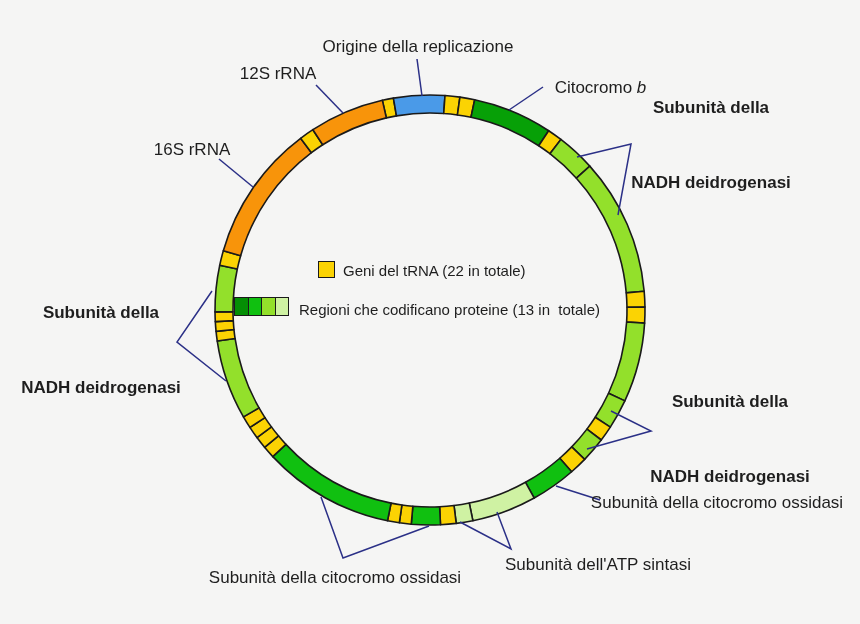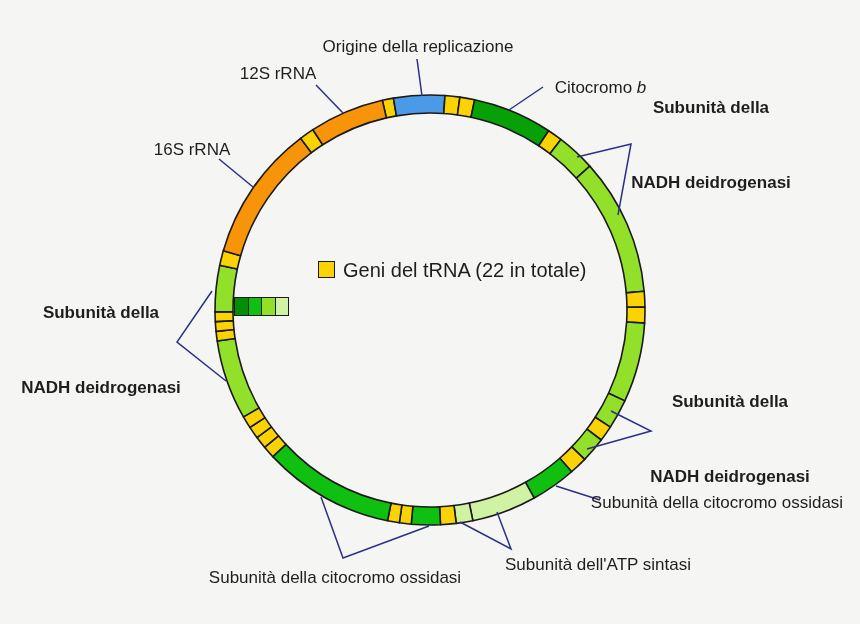--- a/index.html
+++ b/index.html
@@ -12,21 +12,21 @@
   #diagram-svg{position:absolute;left:0;top:0;}
   .lbl{
     position:absolute;
     font-size:17px;line-height:25px;color:#1E1E1E;
     white-space:pre;text-align:center;
     transform:translate(-50%,-50%);
   }
   .lbl .ln{display:block;font-weight:bold;}
   .lbl i{font-style:italic;}
   .legend-label{
-    position:absolute;font-size:20px;color:#1E1E1E;
+    position:absolute;font-size:15px;color:#1E1E1E;
     white-space:pre;transform:translateY(-50%);
   }
   #legend-trna-swatch{
     position:absolute;left:318px;top:261px;width:15px;height:15px;
     border:1.6px solid #1A1A1A;
   }
   #legend-protein-swatches{
     position:absolute;left:234px;top:297px;height:17px;
     display:flex;border:1.8px solid #1A1A1A;
   }
@@ -126,14 +126,15 @@
 
   <div id="legend-trna-swatch" style="background: rgb(251, 211, 3);"></div>
   <div class="legend-label" style="left:343px;top:270px;">Geni del tRNA (22 in totale)</div>
 
   <div id="legend-protein-swatches">
       <div class="cell" style="background: rgb(4, 142, 4);"></div>
       <div class="cell" style="background: rgb(16, 192, 16);"></div>
       <div class="cell" style="background: rgb(147, 224, 43);"></div>
       <div class="cell" style="background: rgb(207, 242, 163);"></div>
     </div>
+  <div class="legend-label" style="left:299px;top:309px;">Regioni che codificano proteine (13 in  totale)</div>
 
 </div>
 
 </body></html>

